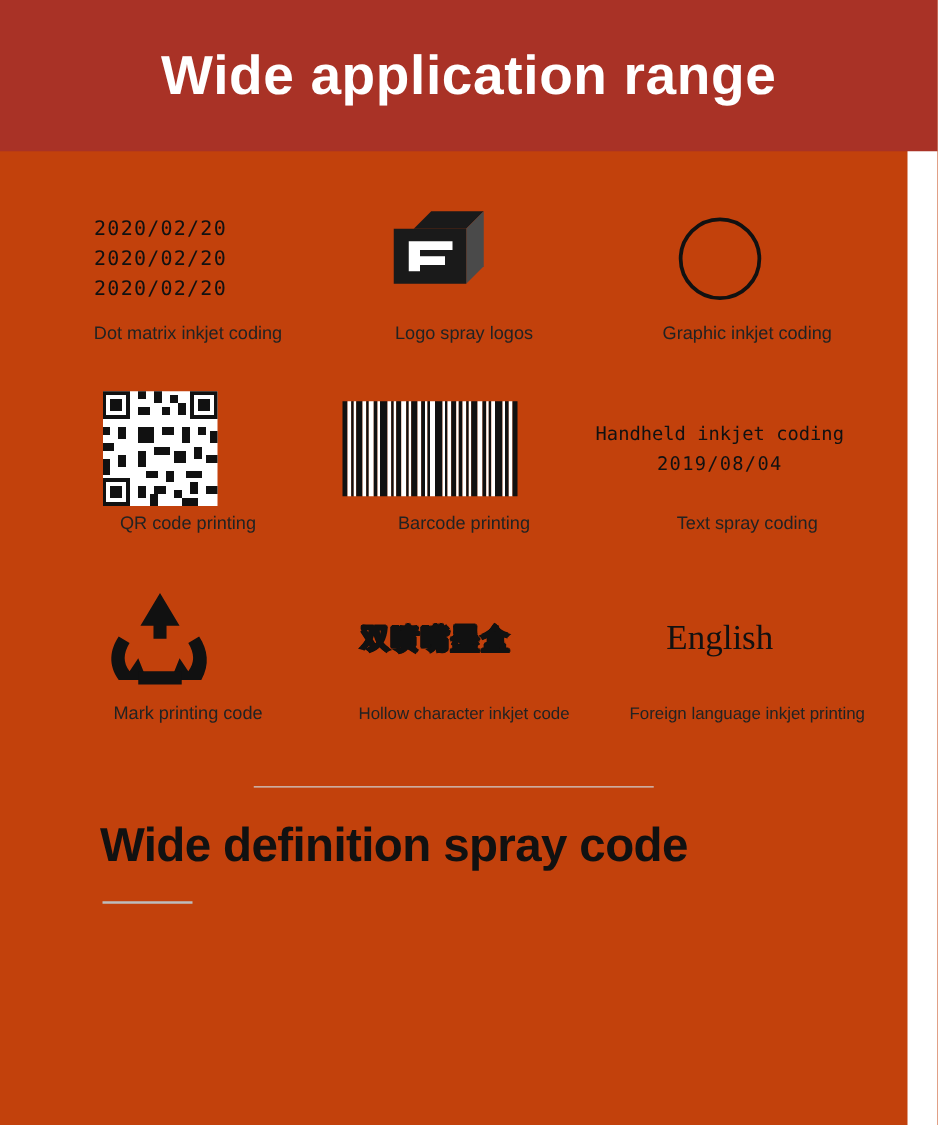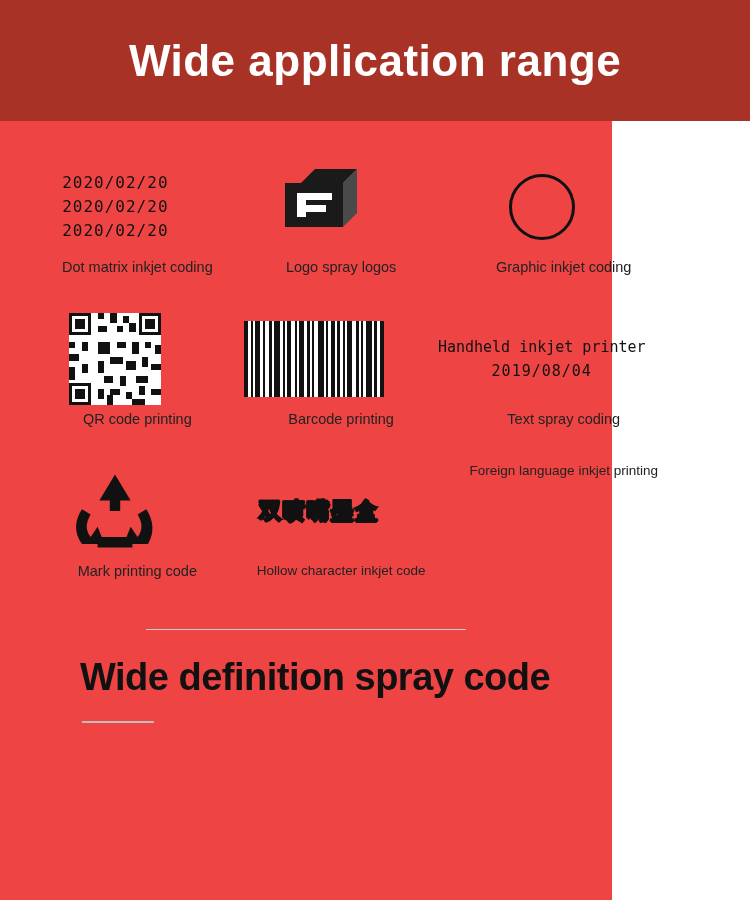--- a/index.html
+++ b/index.html
@@ -8,23 +8,23 @@
   }
   body {
     width: 750px;
     height: 900px;
     background: #ffffff;
     font-family: "Liberation Sans", sans-serif;
     overflow: hidden;
   }
   .page {
     position: relative;
-    width: 612px;
+    width: 726px;
     height: 900px;
-    background: #ef4444;
+    background: #c2410c;
   }
 
   
   .banner {
     width: 750px;
     height: 121px;
     background: #a93226;
     display: flex;
     align-items: center;
     justify-content: center;
@@ -33,21 +33,21 @@
     color: #ffffff;
     font-size: 44px;
     font-weight: bold;
     letter-spacing: 0.5px;
     font-family: "Liberation Sans", sans-serif;
     text-align: center;
   }
 
   
   .grid {
-    padding: 36px 18px 0 18px;
+    padding: 36px 34px 0 18px;
     display: grid;
     grid-template-columns: repeat(3, 1fr);
     grid-template-rows: repeat(3, 152px);
     column-gap: 0px;
     row-gap: 0px;
   }
   .cell {
     display: flex;
     flex-direction: column;
     align-items: center;
@@ -325,21 +325,21 @@
             <i style="width:3px;background:#fff"></i>
           <i style="width:4px"></i>
         </div>
       </div>
       <div class="caption">Barcode printing</div>
     </div>
 
     <div class="cell">
       <div class="art">
         <div class="textspray">
-          <div class="l1">Handheld inkjet printer</div>
+          <div class="l1">Handheld inkjet coding</div>
           <div class="l2">2019/08/04</div>
         </div>
       </div>
       <div class="caption">Text spray coding</div>
     </div>
 
     <div class="cell">
       <div class="art">
         <svg class="recycle" viewBox="0 0 100 92">
           <g fill="#111111">
@@ -354,20 +354,23 @@
     </div>
 
     <div class="cell">
       <div class="art">
         <div class="hollow">双喷嘴墨盒</div>
       </div>
       <div class="caption cap-tight">Hollow character inkjet code</div>
     </div>
 
     <div class="cell">
+      <div class="art">
+        <div class="english">English</div>
+      </div>
       <div class="caption cap-tight">Foreign language inkjet printing</div>
     </div>
 
   </div>
 
   <div class="divider-wrap">
     <div class="divider"></div>
   </div>
 
   <div class="bottom">

